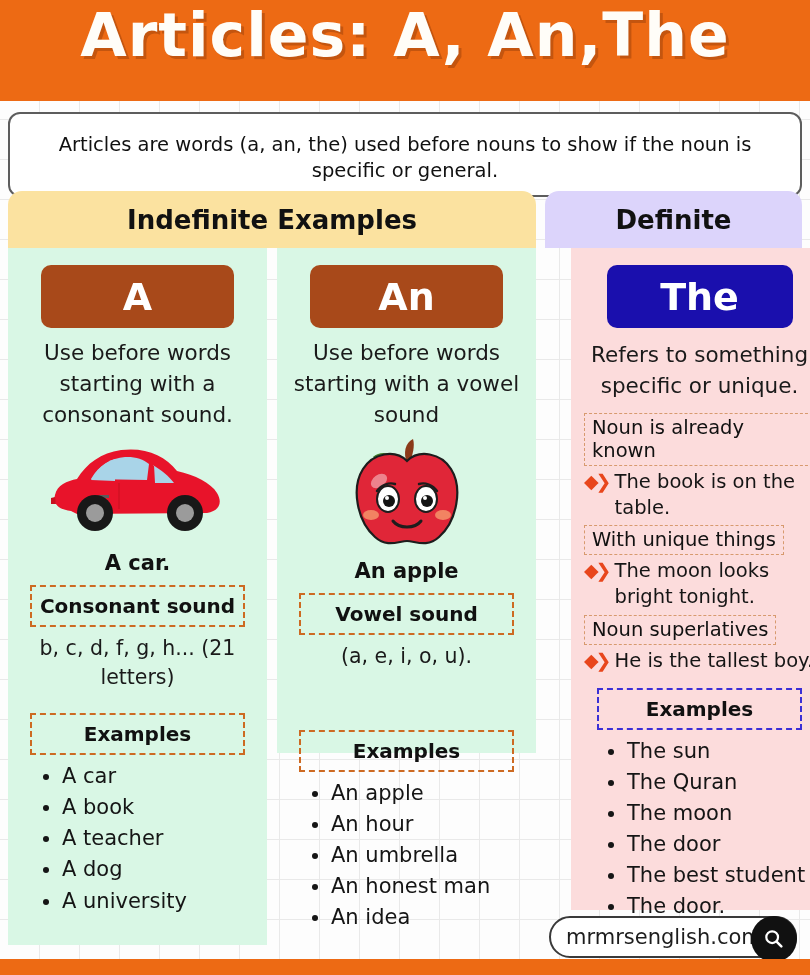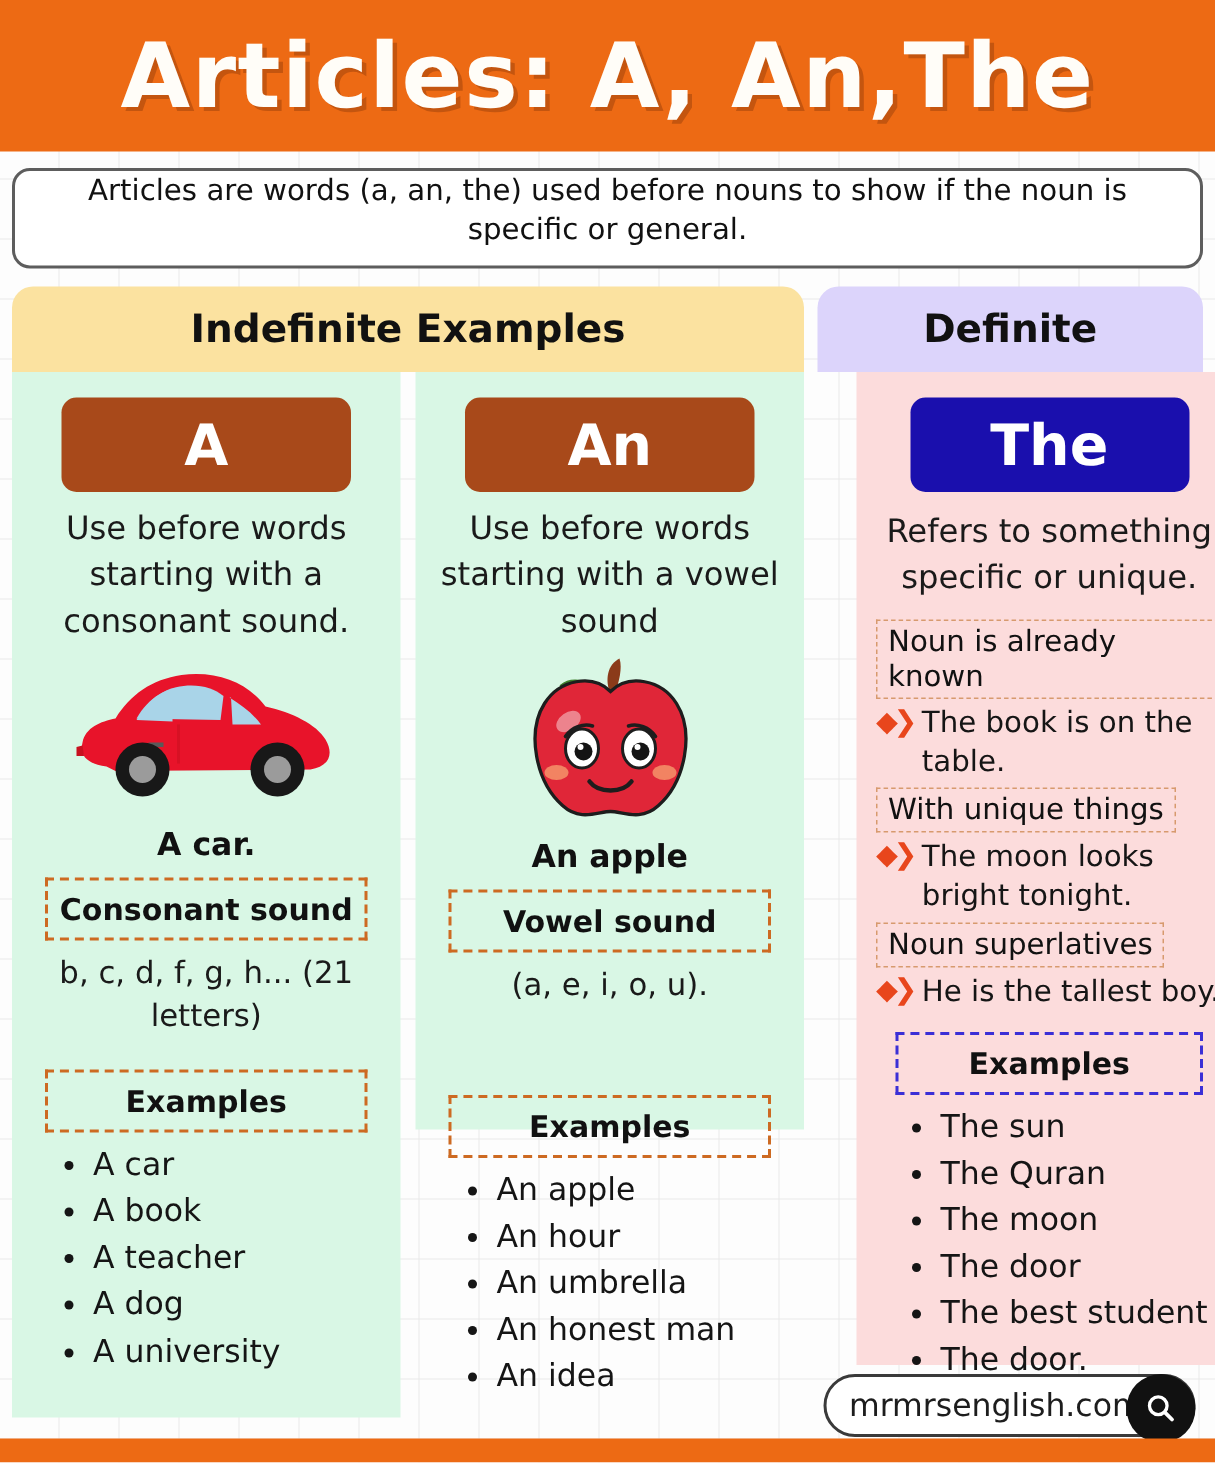--- a/index.html
+++ b/index.html
@@ -28,21 +28,21 @@
   }
 
   
   .title-band {
     position: absolute;
     left: 0; top: 0;
     width: 810px;
     height: 101px;
     background: #ed6a14;
     display: flex;
-    align-items: center;
+    align-items: flex-start;
     justify-content: center;
   }
   .title-text {
     color: #fffdf8;
     font-size: 60px;
     font-weight: 700;
     letter-spacing: 1px;
     text-shadow: 3px 3px 0 rgba(120,45,5,.35);
     white-space: nowrap;
   }
@@ -50,21 +50,21 @@
 
   
   .intro-box {
     position: absolute;
     left: 8px; top: 112px;
     width: 794px;
     box-sizing: border-box;
     border: 2px solid #5d5d5d;
     border-radius: 12px;
     background: #ffffff;
-    padding: 0 14px 10px;
+    padding: 18px 14px 10px;
     text-align: center;
     font-size: 19.5px;
     line-height: 1.35;
     color: #111;
   }
   .hdr {
     position: absolute;
     box-sizing: border-box;
     border-radius: 14px 14px 0 0;
     display: flex;

